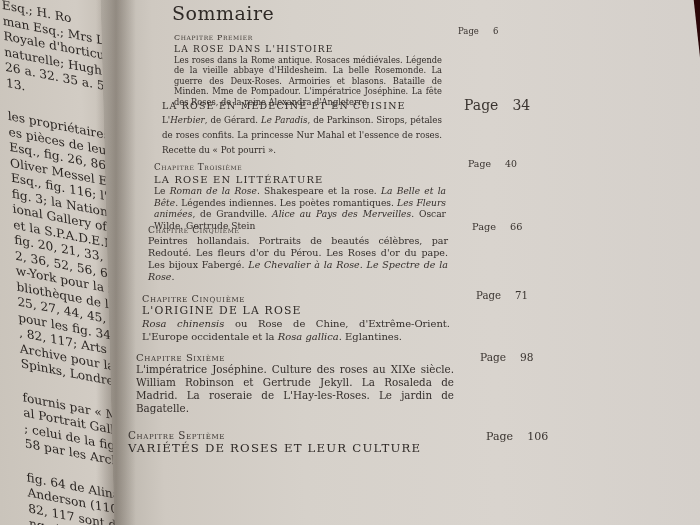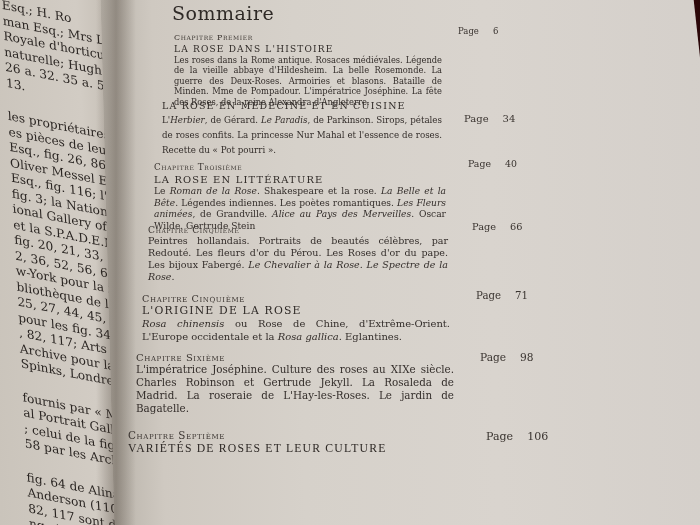--- a/index.html
+++ b/index.html
@@ -118,42 +118,42 @@
       <div class="chapter" style="left: 168px; top: 32px; width: 268px; font-size: 1em;">
         <div class="ch-label" style="font-size: 8px;">Chapitre Premier</div>
         <div class="ch-title" style="font-size: 9px; line-height: 12px;">La rose dans l'histoire</div>
         <div class="ch-summary" style="font-size: 8.3px; line-height: 10.4px;">Les roses dans la Rome antique. Rosaces médiévales. Légende de la vieille abbaye d'Hildesheim. La belle Rosemonde. La guerre des Deux-Roses. Armoiries et blasons. Bataille de Minden. Mme de Pompadour. L'impératrice Joséphine. La fête des Roses, de la reine Alexandra d'Angleterre.</div>
       </div>
       <div class="page-ref" style="left: 452px; top: 26px; font-size: 8.5px;"><span>Page</span><span class="num">6</span></div>
       <div class="chapter" style="left: 156px; top: 100px; width: 280px; font-size: 1.05em;">
         <div class="ch-title" style="font-size: 9.45px; line-height: 12.6px;">La rose en médecine et en cuisine</div>
         <div class="ch-summary" style="font-size: 8.715px; line-height: 15px;">L'<i>Herbier</i>, de Gérard. <i>Le Paradis</i>, de Parkinson. Sirops, pétales de roses confits. La princesse Nur Mahal et l'essence de roses. Recette du « Pot pourri ».</div>
       </div>
-      <div class="page-ref" style="left: 458px; top: 97px; font-size: 10px; margin-top: 16px;"><span>Page</span><span class="num">34</span></div>
+      <div class="page-ref" style="left: 458px; top: 97px; font-size: 14px;"><span>Page</span><span class="num">34</span></div>
       <div class="chapter" style="left: 148px; top: 162px; width: 292px; font-size: 1.1em;">
         <div class="ch-label" style="font-size: 8.8px;">Chapitre Troisième</div>
         <div class="ch-title" style="font-size: 9.9px; line-height: 13.2px;">La rose en littérature</div>
         <div class="ch-summary" style="font-size: 9.13px; line-height: 11.44px;">Le <i>Roman de la Rose</i>. Shakespeare et la rose. <i>La Belle et la Bête</i>. Légendes indiennes. Les poètes romantiques. <i>Les Fleurs animées</i>, de Grandville. <i>Alice au Pays des Merveilles</i>. Oscar Wilde. Gertrude Stein</div>
       </div>
       <div class="page-ref" style="left: 462px; top: 158px; font-size: 9.35px;"><span>Page</span><span class="num">40</span></div>
       <div class="chapter" style="left: 142px; top: 224px; width: 300px; font-size: 1.15em;">
         <div class="ch-label" style="font-size: 9.2px;">Chapitre Cinquième</div>
         <div class="ch-summary" style="font-size: 9.545px; line-height: 11.96px;">Peintres hollandais. Portraits de beautés célèbres, par Redouté. Les fleurs d'or du Pérou. Les Roses d'or du pape. Les bijoux Fabergé. <i>Le Chevalier à la Rose</i>. <i>Le Spectre de la Rose</i>.</div>
       </div>
       <div class="page-ref" style="left: 466px; top: 221px; font-size: 9.775px;"><span>Page</span><span class="num">66</span></div>
       <div class="chapter" style="left: 136px; top: 293px; width: 308px; font-size: 1.2em;">
         <div class="ch-label" style="font-size: 9.6px;">Chapitre Cinquième</div>
         <div class="ch-title" style="font-size: 10.8px; line-height: 14.4px;">L'origine de la rose</div>
         <div class="ch-summary" style="font-size: 9.96px; line-height: 12.48px;"><i>Rosa chinensis</i> ou Rose de Chine, d'Extrême-Orient. L'Europe occidentale et la <i>Rosa gallica</i>. Eglantines.</div>
       </div>
       <div class="page-ref" style="left: 470px; top: 290px; font-size: 10.2px;"><span>Page</span><span class="num">71</span></div>
       <div class="chapter" style="left: 130px; top: 352px; width: 318px; font-size: 1.25em;">
         <div class="ch-label" style="font-size: 10px;">Chapitre Sixième</div>
-        <div class="ch-summary" style="font-size: 10.375px; line-height: 13px;">L'impératrice Joséphine. Culture des roses au XIXe siècle. Charles Robinson et Gertrude Jekyll. La Rosaleda de Madrid. La roseraie de L'Hay-les-Roses. Le jardin de Bagatelle.</div>
+        <div class="ch-summary" style="font-size: 10.375px; line-height: 13px;">L'impératrice Joséphine. Culture des roses au XIXe siècle. William Robinson et Gertrude Jekyll. La Rosaleda de Madrid. La roseraie de L'Hay-les-Roses. Le jardin de Bagatelle.</div>
       </div>
       <div class="page-ref" style="left: 474px; top: 351px; font-size: 10.625px;"><span>Page</span><span class="num">98</span></div>
       <div class="chapter" style="left: 122px; top: 430px; width: 334px; font-size: 1.3em;">
         <div class="ch-label" style="font-size: 10.4px;">Chapitre Septième</div>
-        <div class="ch-title" style="font-size: 11.7px; line-height: 15.6px; font-family: Liberation Serif, serif;">Variétés de roses et leur culture</div>
+        <div class="ch-title" style="font-size: 11.7px; line-height: 15.6px;">Variétés de roses et leur culture</div>
       </div>
       <div class="page-ref" style="left: 480px; top: 430px; font-size: 11.05px;"><span>Page</span><span class="num">106</span></div>
     </div>
 </div>
 
 </body></html>

